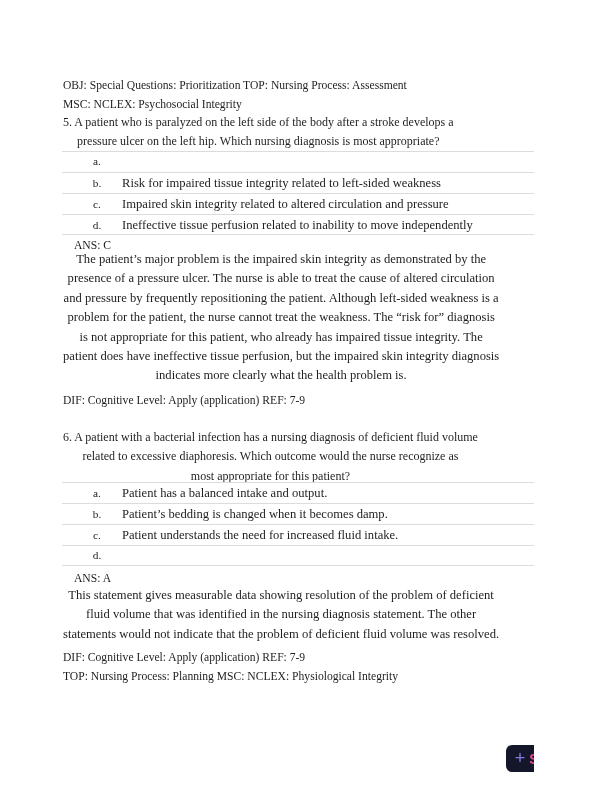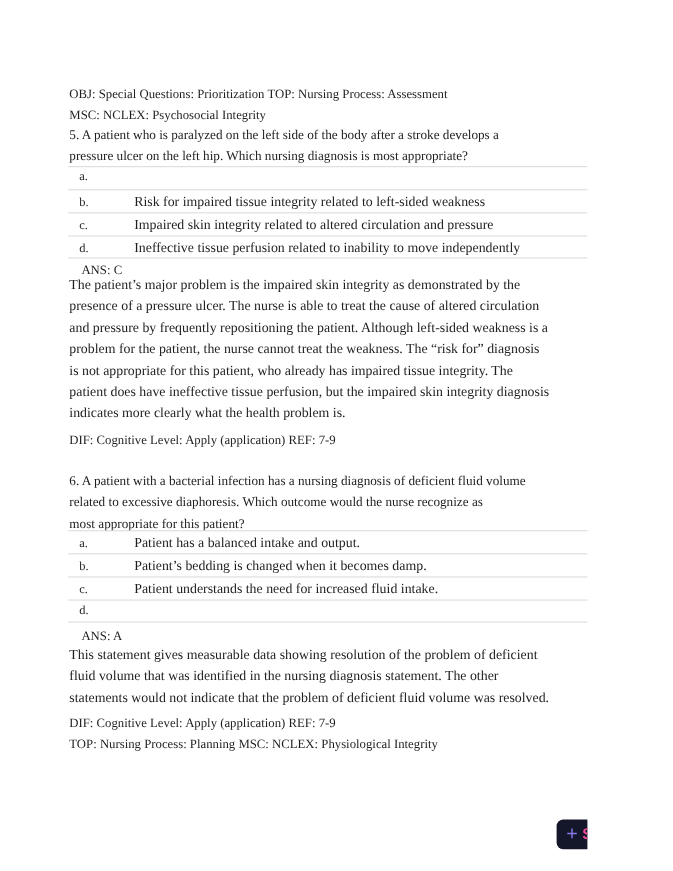--- a/index.html
+++ b/index.html
@@ -1,18 +1,18 @@
 <!DOCTYPE html>
 <html><head>
 <meta charset="utf-8">
 <style>
   html,body { margin:0; padding:0; background:#ffffff; }
   .page {
     position:relative; width:534px; height:792px; background:#ffffff;
-    font-family:"Liberation Serif", serif; color:#1e1e1e; overflow:hidden;
+    font-family:"Liberation Serif", serif; color:#1e1e1e; overflow:hidden;text-align:center;
   }
   .abs { position:absolute; left:63px; }
   .meta  { font-size:11.6px; line-height:19px; white-space:pre; }
   .qtext { font-size:12px; line-height:19.3px; white-space:pre; }
   .para  { font-size:12.6px; line-height:19.4px; white-space:pre; }
   .ans   { font-size:11.6px; line-height:15px;margin-left:11px; }
   .opt-table { position:absolute; left:62px; width:550px; }
   .opt-row {
     display:flex; align-items:baseline; height:21px; box-sizing:border-box;
     border-top:1px solid #dcdcdc; padding-top:2.5px;

